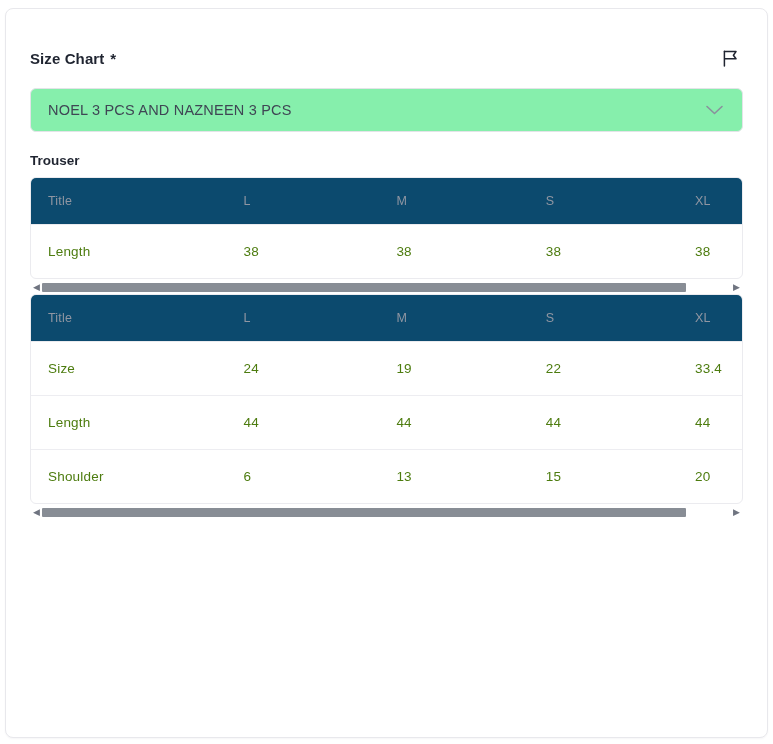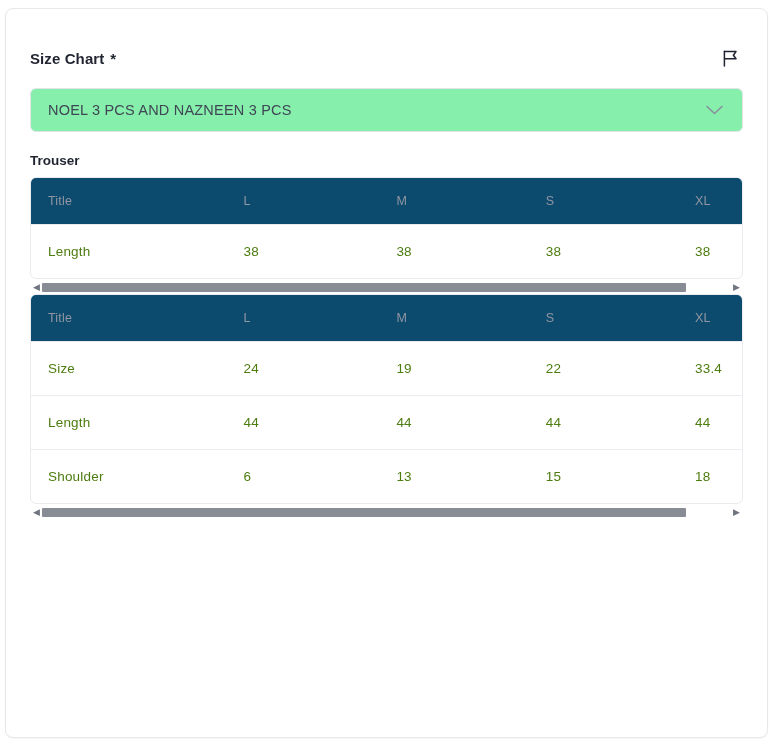--- a/index.html
+++ b/index.html
@@ -243,21 +243,21 @@
           <td>44</td>
           <td>44</td>
           <td>44</td>
           <td>44</td>
         </tr>
         <tr>
           <td>Shoulder</td>
           <td>6</td>
           <td>13</td>
           <td>15</td>
-          <td>18</td>
+          <td>20</td>
         </tr>
       </tbody>
     </table>
   </div>
   <div class="hscroll">
     <div class="arrow">◀</div>
     <div class="track">
       <div class="thumb t2"></div>
     </div>
     <div class="arrow">▶</div>

